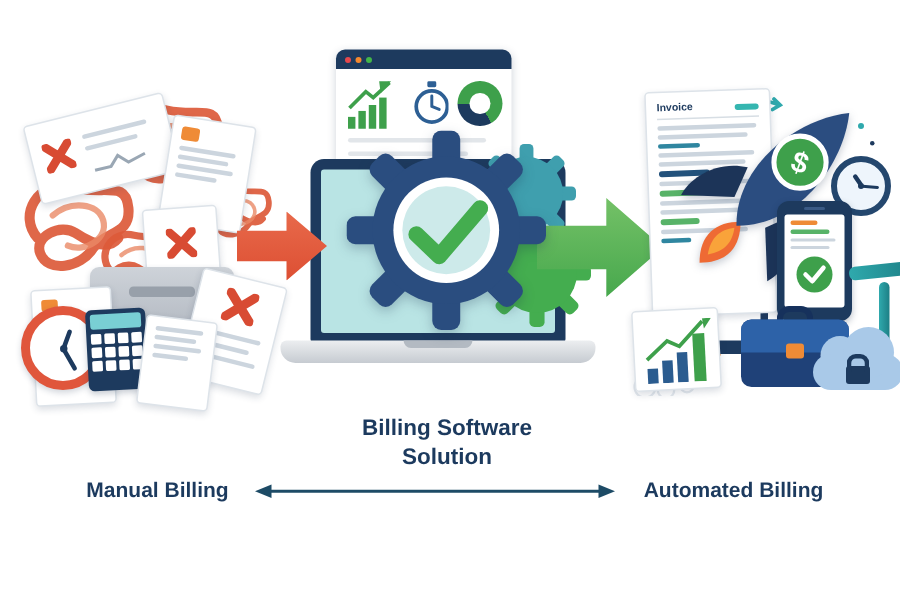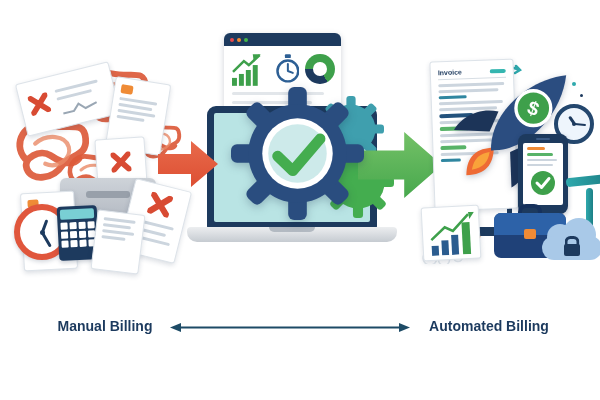--- a/index.html
+++ b/index.html
@@ -347,20 +347,22 @@
       <div id="bc-flap"></div>
       <div id="bc-clasp"></div>
     </div>
 
     <div id="cloud" class="abs">
       <div id="cloud-base"></div>
       <div id="padlock"></div>
     </div>
   </div>
 
+  <div id="caption" class="abs">Billing Software
+Solution</div>
 
   <svg id="connector" class="abs" viewBox="0 0 244 13">
     <line x1="12" y1="6.5" x2="232" y2="6.5" stroke="#1d4b66" stroke-width="2"></line>
     <polygon points="2,6.5 13,2 13,11" fill="#1d4b66"></polygon>
     <polygon points="242,6.5 231,2 231,11" fill="#1d4b66"></polygon>
   </svg>
 
   <div id="label-left" class="abs axis-label">Manual Billing</div>
   <div id="label-right" class="abs axis-label">Automated Billing</div>
 

